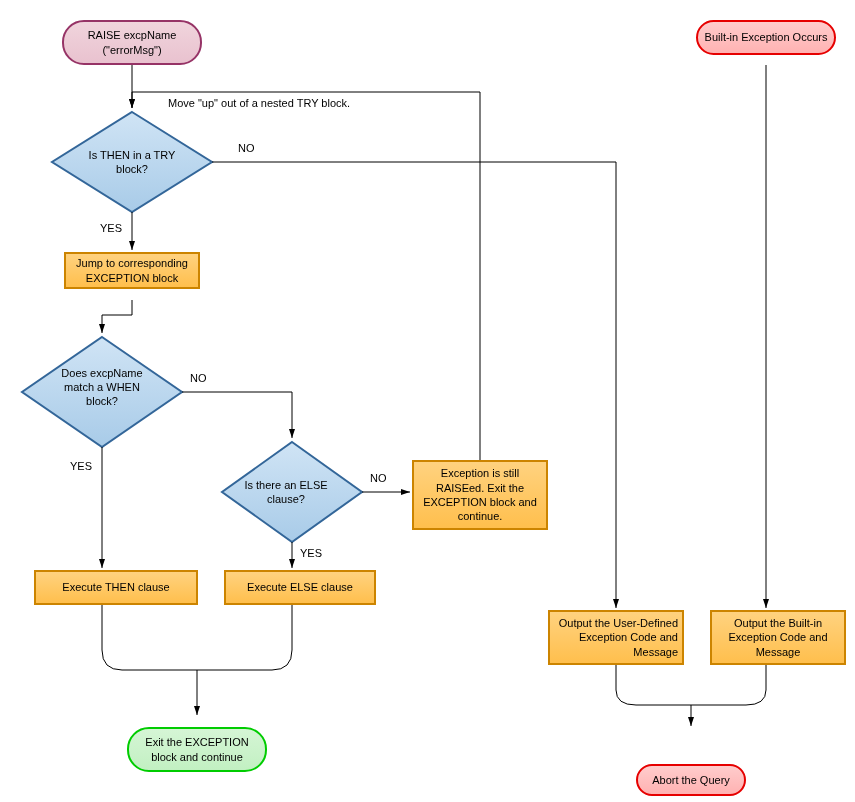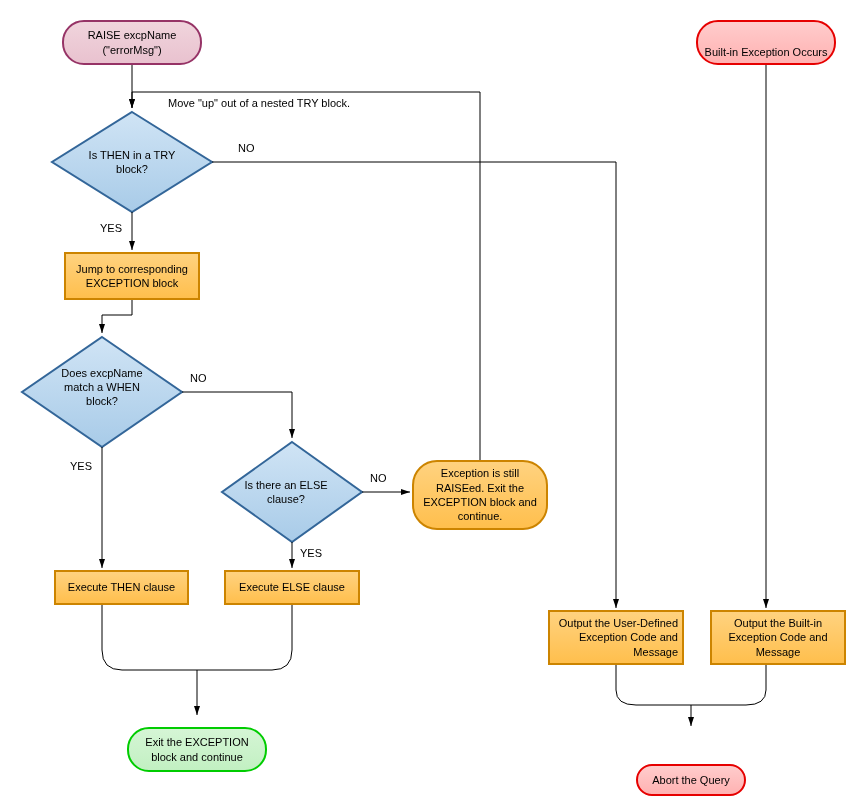--- a/index.html
+++ b/index.html
@@ -104,41 +104,41 @@
   <path d="M766,65 L766,608" stroke="#000" fill="none" marker-end="url(#arrow)"></path>
 
   <path d="M616,665 L616,690 Q616,705 636,705 L691,705 L691,726" stroke="#000" fill="none" marker-end="url(#arrow)"></path>
   <path d="M766,665 L766,690 Q766,705 746,705 L691,705" stroke="#000" fill="none"></path>
 </svg>
 
 <div class="node terminator-pink" style="left:62px; top:20px; width:140px; height:45px;">
   <span>RAISE excpName ("errorMsg")</span>
 </div>
 
-<div class="node terminator-red" style="left:696px; top:20px; width:140px; height:45px;align-items:flex-end;">
+<div class="node terminator-red" style="left:696px; top:20px; width:140px; height:35px;">
   <span>Built-in Exception Occurs</span>
 </div>
 
 <div class="diamond-label" style="left:82px; top:149px;">Is THEN in a TRY block?</div>
 <div class="diamond-label" style="left:52px; top:367px;">Does excpName match a WHEN block?</div>
 <div class="diamond-label" style="left:236px; top:479px;">Is there an ELSE clause?</div>
 
-<div class="node process" style="left:64px; top:252px; width:136px; height:48px;">
+<div class="node process" style="left:64px; top:252px; width:136px; height:37px;">
   <span>Jump to corresponding EXCEPTION block</span>
 </div>
 
-<div class="node process" style="left:412px; top:460px; width:136px; height:70px;border-radius:25px;">
+<div class="node process" style="left:412px; top:460px; width:136px; height:70px;">
   <span>Exception is still RAISEed. Exit the EXCEPTION block and continue.</span>
 </div>
 
-<div class="node process" style="left:34px; top:570px; width:135px; height:35px;margin-left:20px;">
+<div class="node process" style="left:34px; top:570px; width:164px; height:35px;">
   <span>Execute THEN clause</span>
 </div>
 
-<div class="node process" style="left:224px; top:570px; width:136px; height:35px;">
+<div class="node process" style="left:224px; top:570px; width:152px; height:35px;">
   <span>Execute ELSE clause</span>
 </div>
 
 <div class="node terminator-green" style="left:127px; top:718px; width:140px; height:45px;margin-top:9px;">
   <span>Exit the EXCEPTION block and continue</span>
 </div>
 
 <div class="node process" style="left:548px; top:610px; width:136px; height:55px;text-align:right;">
   <span>Output the User-Defined Exception Code and Message</span>
 </div>

